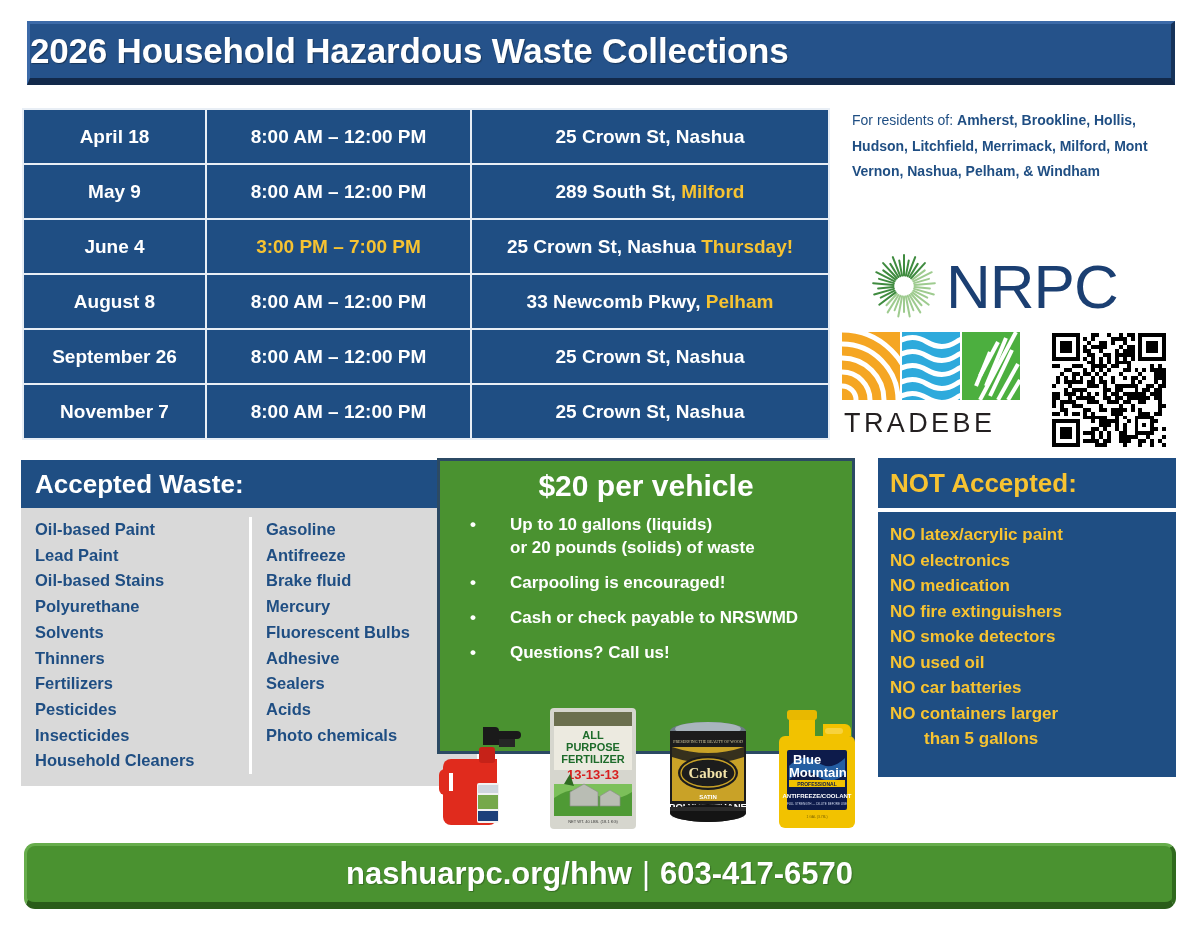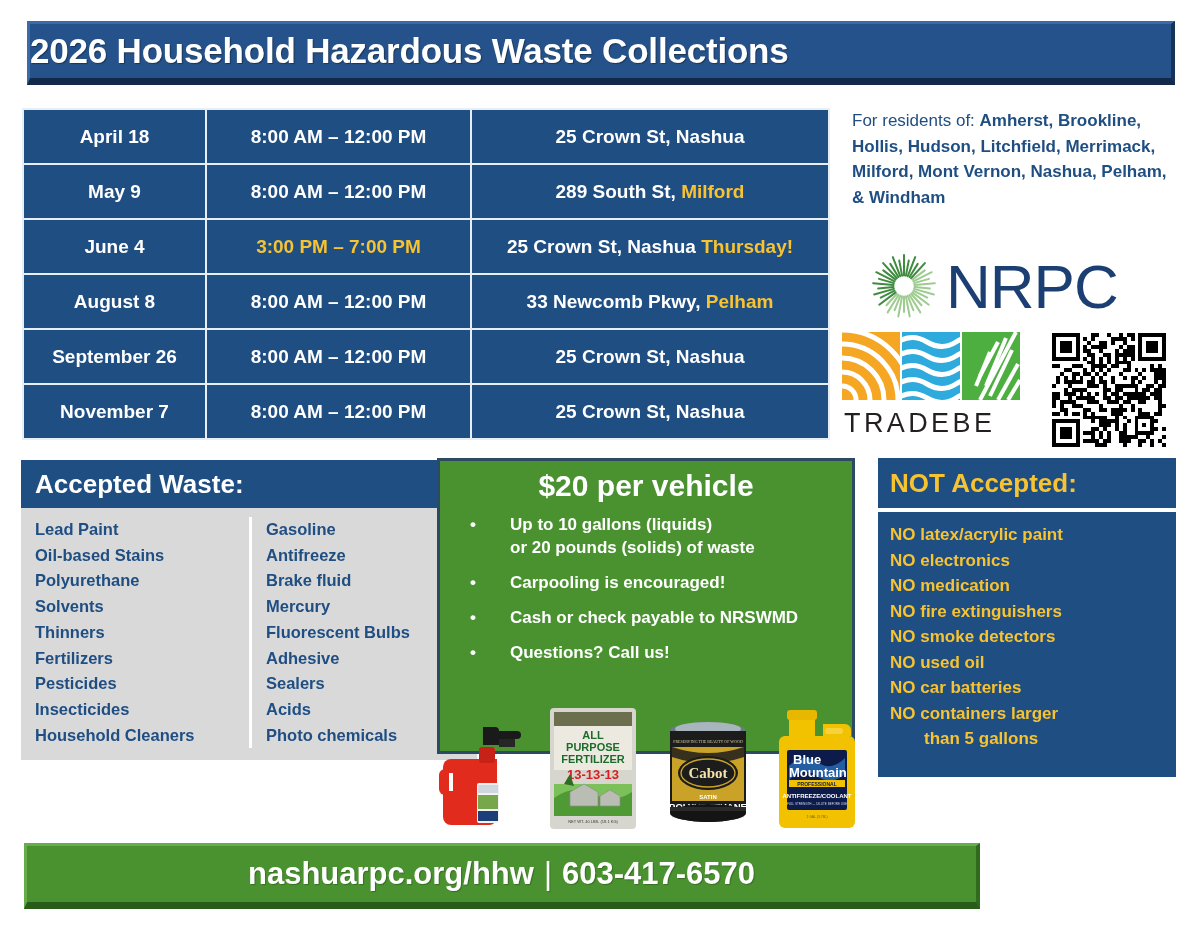--- a/index.html
+++ b/index.html
@@ -73,21 +73,21 @@
   .schedule td.col-place  { width: 358px; }
   .hl { color: #f7c331; }
 
   
   .residents {
     position: absolute;
     left: 852px;
     top: 108px;
     width: 330px;
     color: #1f4e83;
-    font-size: 17px;
+    font-size: 14px;
     line-height: 25.5px;
   }
   .residents .lead { font-weight: normal; }
   .residents .towns { font-weight: bold; }
 
   
   .nrpc-logo {
     position: absolute;
     left: 868px;
     top: 250px;
@@ -246,31 +246,32 @@
   
   .paintcan { width: 92px; height: 118px; }
   
   .antifreeze { width: 76px; height: 125px; }
 
   
   .footer-banner {
     position: absolute;
     left: 24px;
     top: 843px;
-    width: 956px;
+    width: 1152px;
     height: 66px;
     background: #4a9230;
     border-top: 3px solid #67ad4c;
     border-left: 3px solid #67ad4c;
     border-right: 4px solid #2f6a1d;
     border-bottom: 7px solid #2a5c19;
     box-sizing: border-box;
     display: flex;
     align-items: center;
     justify-content: center;
+    border-radius: 11px;
   }
   .footer-banner .footer-text {
     color: #ffffff;
     font-size: 31px;
     font-weight: bold;
     white-space: nowrap;
     text-shadow: 1px 1px 1px rgba(0,0,0,0.25);
   }
   .footer-banner .sep {
     display: inline-block;
@@ -428,20 +429,21 @@
       <g id="qr-cells" fill="#000000">
           <path d="M0 0h1v1h-1zM1 0h1v1h-1zM2 0h1v1h-1zM3 0h1v1h-1zM4 0h1v1h-1zM5 0h1v1h-1zM6 0h1v1h-1zM10 0h1v1h-1zM11 0h1v1h-1zM14 0h1v1h-1zM17 0h1v1h-1zM19 0h1v1h-1zM20 0h1v1h-1zM22 0h1v1h-1zM23 0h1v1h-1zM24 0h1v1h-1zM25 0h1v1h-1zM26 0h1v1h-1zM27 0h1v1h-1zM28 0h1v1h-1zM0 1h1v1h-1zM6 1h1v1h-1zM8 1h1v1h-1zM10 1h1v1h-1zM15 1h1v1h-1zM16 1h1v1h-1zM17 1h1v1h-1zM18 1h1v1h-1zM20 1h1v1h-1zM22 1h1v1h-1zM28 1h1v1h-1zM0 2h1v1h-1zM2 2h1v1h-1zM3 2h1v1h-1zM4 2h1v1h-1zM6 2h1v1h-1zM9 2h1v1h-1zM12 2h1v1h-1zM13 2h1v1h-1zM15 2h1v1h-1zM18 2h1v1h-1zM22 2h1v1h-1zM24 2h1v1h-1zM25 2h1v1h-1zM26 2h1v1h-1zM28 2h1v1h-1zM0 3h1v1h-1zM2 3h1v1h-1zM3 3h1v1h-1zM4 3h1v1h-1zM6 3h1v1h-1zM8 3h1v1h-1zM10 3h1v1h-1zM11 3h1v1h-1zM12 3h1v1h-1zM13 3h1v1h-1zM17 3h1v1h-1zM19 3h1v1h-1zM20 3h1v1h-1zM22 3h1v1h-1zM24 3h1v1h-1zM25 3h1v1h-1zM26 3h1v1h-1zM28 3h1v1h-1zM0 4h1v1h-1zM2 4h1v1h-1zM3 4h1v1h-1zM4 4h1v1h-1zM6 4h1v1h-1zM8 4h1v1h-1zM9 4h1v1h-1zM12 4h1v1h-1zM16 4h1v1h-1zM18 4h1v1h-1zM19 4h1v1h-1zM20 4h1v1h-1zM22 4h1v1h-1zM24 4h1v1h-1zM25 4h1v1h-1zM26 4h1v1h-1zM28 4h1v1h-1zM0 5h1v1h-1zM6 5h1v1h-1zM9 5h1v1h-1zM10 5h1v1h-1zM13 5h1v1h-1zM14 5h1v1h-1zM16 5h1v1h-1zM17 5h1v1h-1zM18 5h1v1h-1zM19 5h1v1h-1zM20 5h1v1h-1zM22 5h1v1h-1zM28 5h1v1h-1zM0 6h1v1h-1zM1 6h1v1h-1zM2 6h1v1h-1zM3 6h1v1h-1zM4 6h1v1h-1zM5 6h1v1h-1zM6 6h1v1h-1zM8 6h1v1h-1zM10 6h1v1h-1zM12 6h1v1h-1zM14 6h1v1h-1zM16 6h1v1h-1zM18 6h1v1h-1zM20 6h1v1h-1zM22 6h1v1h-1zM23 6h1v1h-1zM24 6h1v1h-1zM25 6h1v1h-1zM26 6h1v1h-1zM27 6h1v1h-1zM28 6h1v1h-1zM9 7h1v1h-1zM10 7h1v1h-1zM12 7h1v1h-1zM14 7h1v1h-1zM16 7h1v1h-1zM17 7h1v1h-1zM18 7h1v1h-1zM19 7h1v1h-1zM0 8h1v1h-1zM1 8h1v1h-1zM5 8h1v1h-1zM6 8h1v1h-1zM7 8h1v1h-1zM10 8h1v1h-1zM11 8h1v1h-1zM12 8h1v1h-1zM13 8h1v1h-1zM15 8h1v1h-1zM16 8h1v1h-1zM19 8h1v1h-1zM25 8h1v1h-1zM27 8h1v1h-1zM3 9h1v1h-1zM4 9h1v1h-1zM8 9h1v1h-1zM10 9h1v1h-1zM12 9h1v1h-1zM14 9h1v1h-1zM18 9h1v1h-1zM19 9h1v1h-1zM21 9h1v1h-1zM23 9h1v1h-1zM25 9h1v1h-1zM26 9h1v1h-1zM27 9h1v1h-1zM28 9h1v1h-1zM2 10h1v1h-1zM5 10h1v1h-1zM6 10h1v1h-1zM8 10h1v1h-1zM9 10h1v1h-1zM11 10h1v1h-1zM13 10h1v1h-1zM17 10h1v1h-1zM22 10h1v1h-1zM26 10h1v1h-1zM27 10h1v1h-1zM28 10h1v1h-1zM1 11h1v1h-1zM3 11h1v1h-1zM5 11h1v1h-1zM7 11h1v1h-1zM10 11h1v1h-1zM12 11h1v1h-1zM15 11h1v1h-1zM18 11h1v1h-1zM20 11h1v1h-1zM21 11h1v1h-1zM23 11h1v1h-1zM26 11h1v1h-1zM27 11h1v1h-1zM28 11h1v1h-1zM1 12h1v1h-1zM3 12h1v1h-1zM4 12h1v1h-1zM5 12h1v1h-1zM6 12h1v1h-1zM7 12h1v1h-1zM9 12h1v1h-1zM10 12h1v1h-1zM12 12h1v1h-1zM13 12h1v1h-1zM15 12h1v1h-1zM20 12h1v1h-1zM22 12h1v1h-1zM26 12h1v1h-1zM28 12h1v1h-1zM0 13h1v1h-1zM4 13h1v1h-1zM9 13h1v1h-1zM10 13h1v1h-1zM11 13h1v1h-1zM13 13h1v1h-1zM16 13h1v1h-1zM17 13h1v1h-1zM18 13h1v1h-1zM19 13h1v1h-1zM20 13h1v1h-1zM21 13h1v1h-1zM24 13h1v1h-1zM25 13h1v1h-1zM27 13h1v1h-1zM28 13h1v1h-1zM3 14h1v1h-1zM5 14h1v1h-1zM6 14h1v1h-1zM7 14h1v1h-1zM8 14h1v1h-1zM13 14h1v1h-1zM14 14h1v1h-1zM16 14h1v1h-1zM17 14h1v1h-1zM21 14h1v1h-1zM23 14h1v1h-1zM24 14h1v1h-1zM26 14h1v1h-1zM27 14h1v1h-1zM0 15h1v1h-1zM1 15h1v1h-1zM3 15h1v1h-1zM4 15h1v1h-1zM5 15h1v1h-1zM7 15h1v1h-1zM9 15h1v1h-1zM11 15h1v1h-1zM13 15h1v1h-1zM15 15h1v1h-1zM16 15h1v1h-1zM18 15h1v1h-1zM19 15h1v1h-1zM20 15h1v1h-1zM21 15h1v1h-1zM22 15h1v1h-1zM23 15h1v1h-1zM25 15h1v1h-1zM26 15h1v1h-1zM27 15h1v1h-1zM0 16h1v1h-1zM1 16h1v1h-1zM4 16h1v1h-1zM6 16h1v1h-1zM7 16h1v1h-1zM8 16h1v1h-1zM9 16h1v1h-1zM10 16h1v1h-1zM13 16h1v1h-1zM14 16h1v1h-1zM16 16h1v1h-1zM17 16h1v1h-1zM19 16h1v1h-1zM20 16h1v1h-1zM21 16h1v1h-1zM22 16h1v1h-1zM23 16h1v1h-1zM24 16h1v1h-1zM26 16h1v1h-1zM27 16h1v1h-1zM0 17h1v1h-1zM2 17h1v1h-1zM3 17h1v1h-1zM4 17h1v1h-1zM5 17h1v1h-1zM9 17h1v1h-1zM10 17h1v1h-1zM11 17h1v1h-1zM14 17h1v1h-1zM15 17h1v1h-1zM16 17h1v1h-1zM18 17h1v1h-1zM19 17h1v1h-1zM22 17h1v1h-1zM23 17h1v1h-1zM27 17h1v1h-1zM0 18h1v1h-1zM2 18h1v1h-1zM5 18h1v1h-1zM6 18h1v1h-1zM7 18h1v1h-1zM12 18h1v1h-1zM17 18h1v1h-1zM20 18h1v1h-1zM27 18h1v1h-1zM28 18h1v1h-1zM2 19h1v1h-1zM3 19h1v1h-1zM8 19h1v1h-1zM9 19h1v1h-1zM12 19h1v1h-1zM13 19h1v1h-1zM15 19h1v1h-1zM16 19h1v1h-1zM17 19h1v1h-1zM18 19h1v1h-1zM20 19h1v1h-1zM22 19h1v1h-1zM27 19h1v1h-1zM0 20h1v1h-1zM1 20h1v1h-1zM3 20h1v1h-1zM5 20h1v1h-1zM6 20h1v1h-1zM8 20h1v1h-1zM10 20h1v1h-1zM15 20h1v1h-1zM16 20h1v1h-1zM17 20h1v1h-1zM22 20h1v1h-1zM23 20h1v1h-1zM24 20h1v1h-1zM26 20h1v1h-1zM27 20h1v1h-1zM8 21h1v1h-1zM9 21h1v1h-1zM10 21h1v1h-1zM11 21h1v1h-1zM12 21h1v1h-1zM13 21h1v1h-1zM16 21h1v1h-1zM18 21h1v1h-1zM21 21h1v1h-1zM22 21h1v1h-1zM23 21h1v1h-1zM24 21h1v1h-1zM25 21h1v1h-1zM0 22h1v1h-1zM1 22h1v1h-1zM2 22h1v1h-1zM3 22h1v1h-1zM4 22h1v1h-1zM5 22h1v1h-1zM6 22h1v1h-1zM10 22h1v1h-1zM12 22h1v1h-1zM13 22h1v1h-1zM14 22h1v1h-1zM15 22h1v1h-1zM16 22h1v1h-1zM19 22h1v1h-1zM21 22h1v1h-1zM25 22h1v1h-1zM26 22h1v1h-1zM0 23h1v1h-1zM6 23h1v1h-1zM12 23h1v1h-1zM13 23h1v1h-1zM14 23h1v1h-1zM16 23h1v1h-1zM18 23h1v1h-1zM21 23h1v1h-1zM23 23h1v1h-1zM25 23h1v1h-1zM0 24h1v1h-1zM2 24h1v1h-1zM3 24h1v1h-1zM4 24h1v1h-1zM6 24h1v1h-1zM10 24h1v1h-1zM11 24h1v1h-1zM13 24h1v1h-1zM16 24h1v1h-1zM18 24h1v1h-1zM21 24h1v1h-1zM25 24h1v1h-1zM26 24h1v1h-1zM28 24h1v1h-1zM0 25h1v1h-1zM2 25h1v1h-1zM3 25h1v1h-1zM4 25h1v1h-1zM6 25h1v1h-1zM8 25h1v1h-1zM9 25h1v1h-1zM10 25h1v1h-1zM12 25h1v1h-1zM14 25h1v1h-1zM17 25h1v1h-1zM18 25h1v1h-1zM21 25h1v1h-1zM22 25h1v1h-1zM23 25h1v1h-1zM24 25h1v1h-1zM25 25h1v1h-1zM0 26h1v1h-1zM2 26h1v1h-1zM3 26h1v1h-1zM4 26h1v1h-1zM6 26h1v1h-1zM10 26h1v1h-1zM12 26h1v1h-1zM14 26h1v1h-1zM17 26h1v1h-1zM18 26h1v1h-1zM19 26h1v1h-1zM20 26h1v1h-1zM21 26h1v1h-1zM24 26h1v1h-1zM28 26h1v1h-1zM0 27h1v1h-1zM6 27h1v1h-1zM8 27h1v1h-1zM9 27h1v1h-1zM10 27h1v1h-1zM11 27h1v1h-1zM13 27h1v1h-1zM14 27h1v1h-1zM17 27h1v1h-1zM18 27h1v1h-1zM19 27h1v1h-1zM22 27h1v1h-1zM23 27h1v1h-1zM25 27h1v1h-1zM27 27h1v1h-1zM0 28h1v1h-1zM1 28h1v1h-1zM2 28h1v1h-1zM3 28h1v1h-1zM4 28h1v1h-1zM5 28h1v1h-1zM6 28h1v1h-1zM11 28h1v1h-1zM12 28h1v1h-1zM13 28h1v1h-1zM18 28h1v1h-1zM22 28h1v1h-1zM25 28h1v1h-1zM28 28h1v1h-1z" fill="#000000"></path>
         </g>
     </svg>
   </div>
 
   <div class="accepted">
     <div class="head">Accepted Waste:</div>
     <div class="body">
       <div class="col left" id="accepted-left">
+          <div class="item">Oil-based Paint</div>
           <div class="item">Lead Paint</div>
           <div class="item">Oil-based Stains</div>
           <div class="item">Polyurethane</div>
           <div class="item">Solvents</div>
           <div class="item">Thinners</div>
           <div class="item">Fertilizers</div>
           <div class="item">Pesticides</div>
           <div class="item">Insecticides</div>
           <div class="item">Household Cleaners</div>
         </div>

